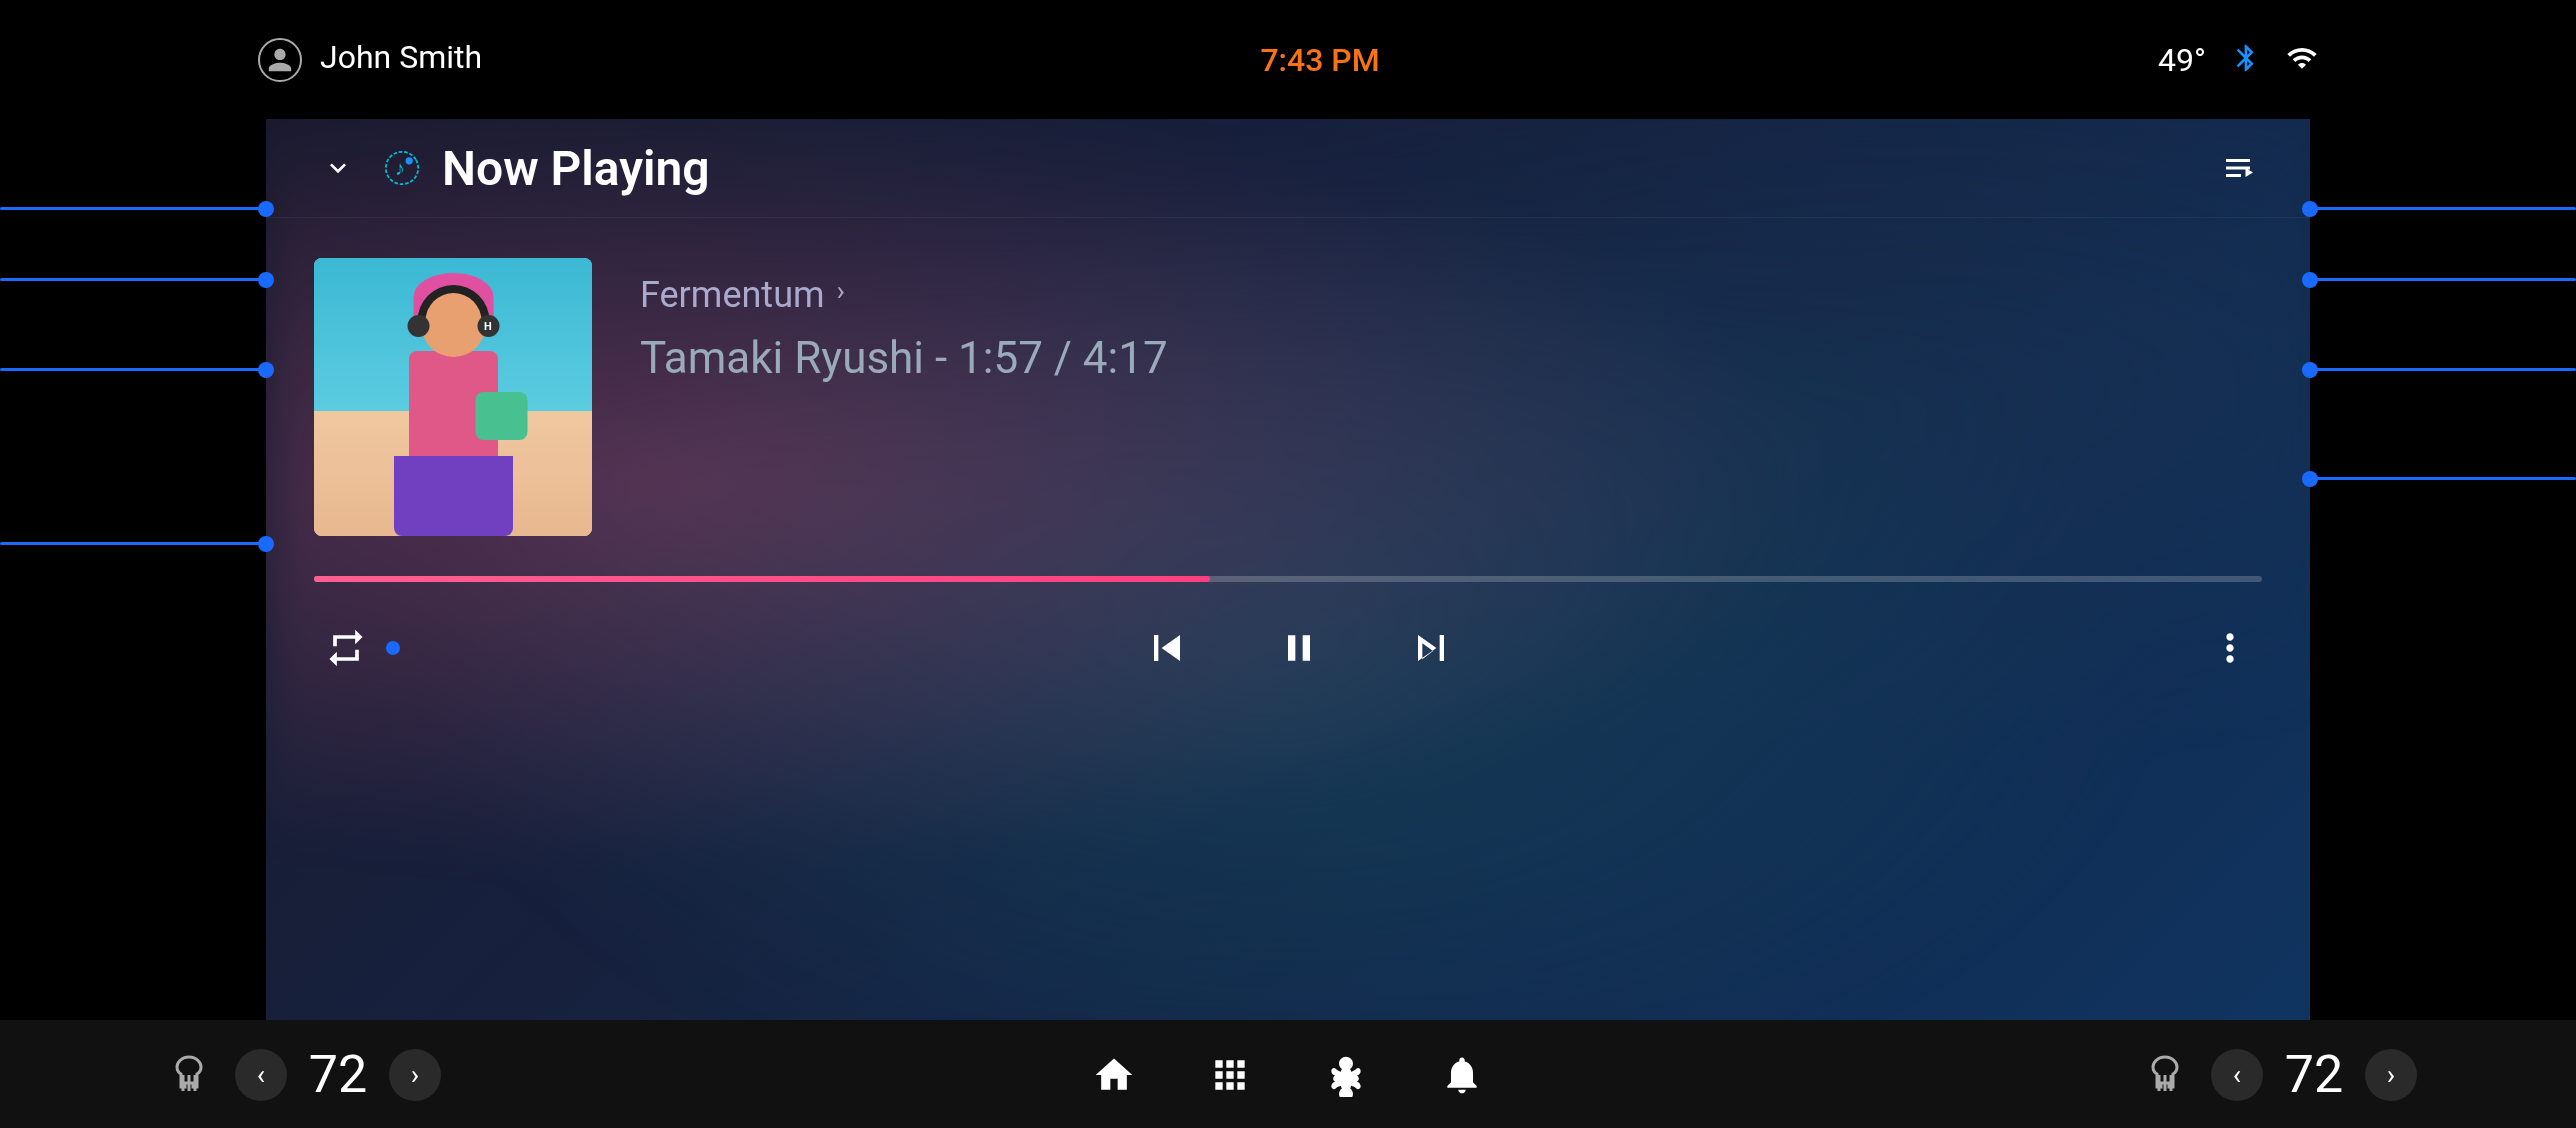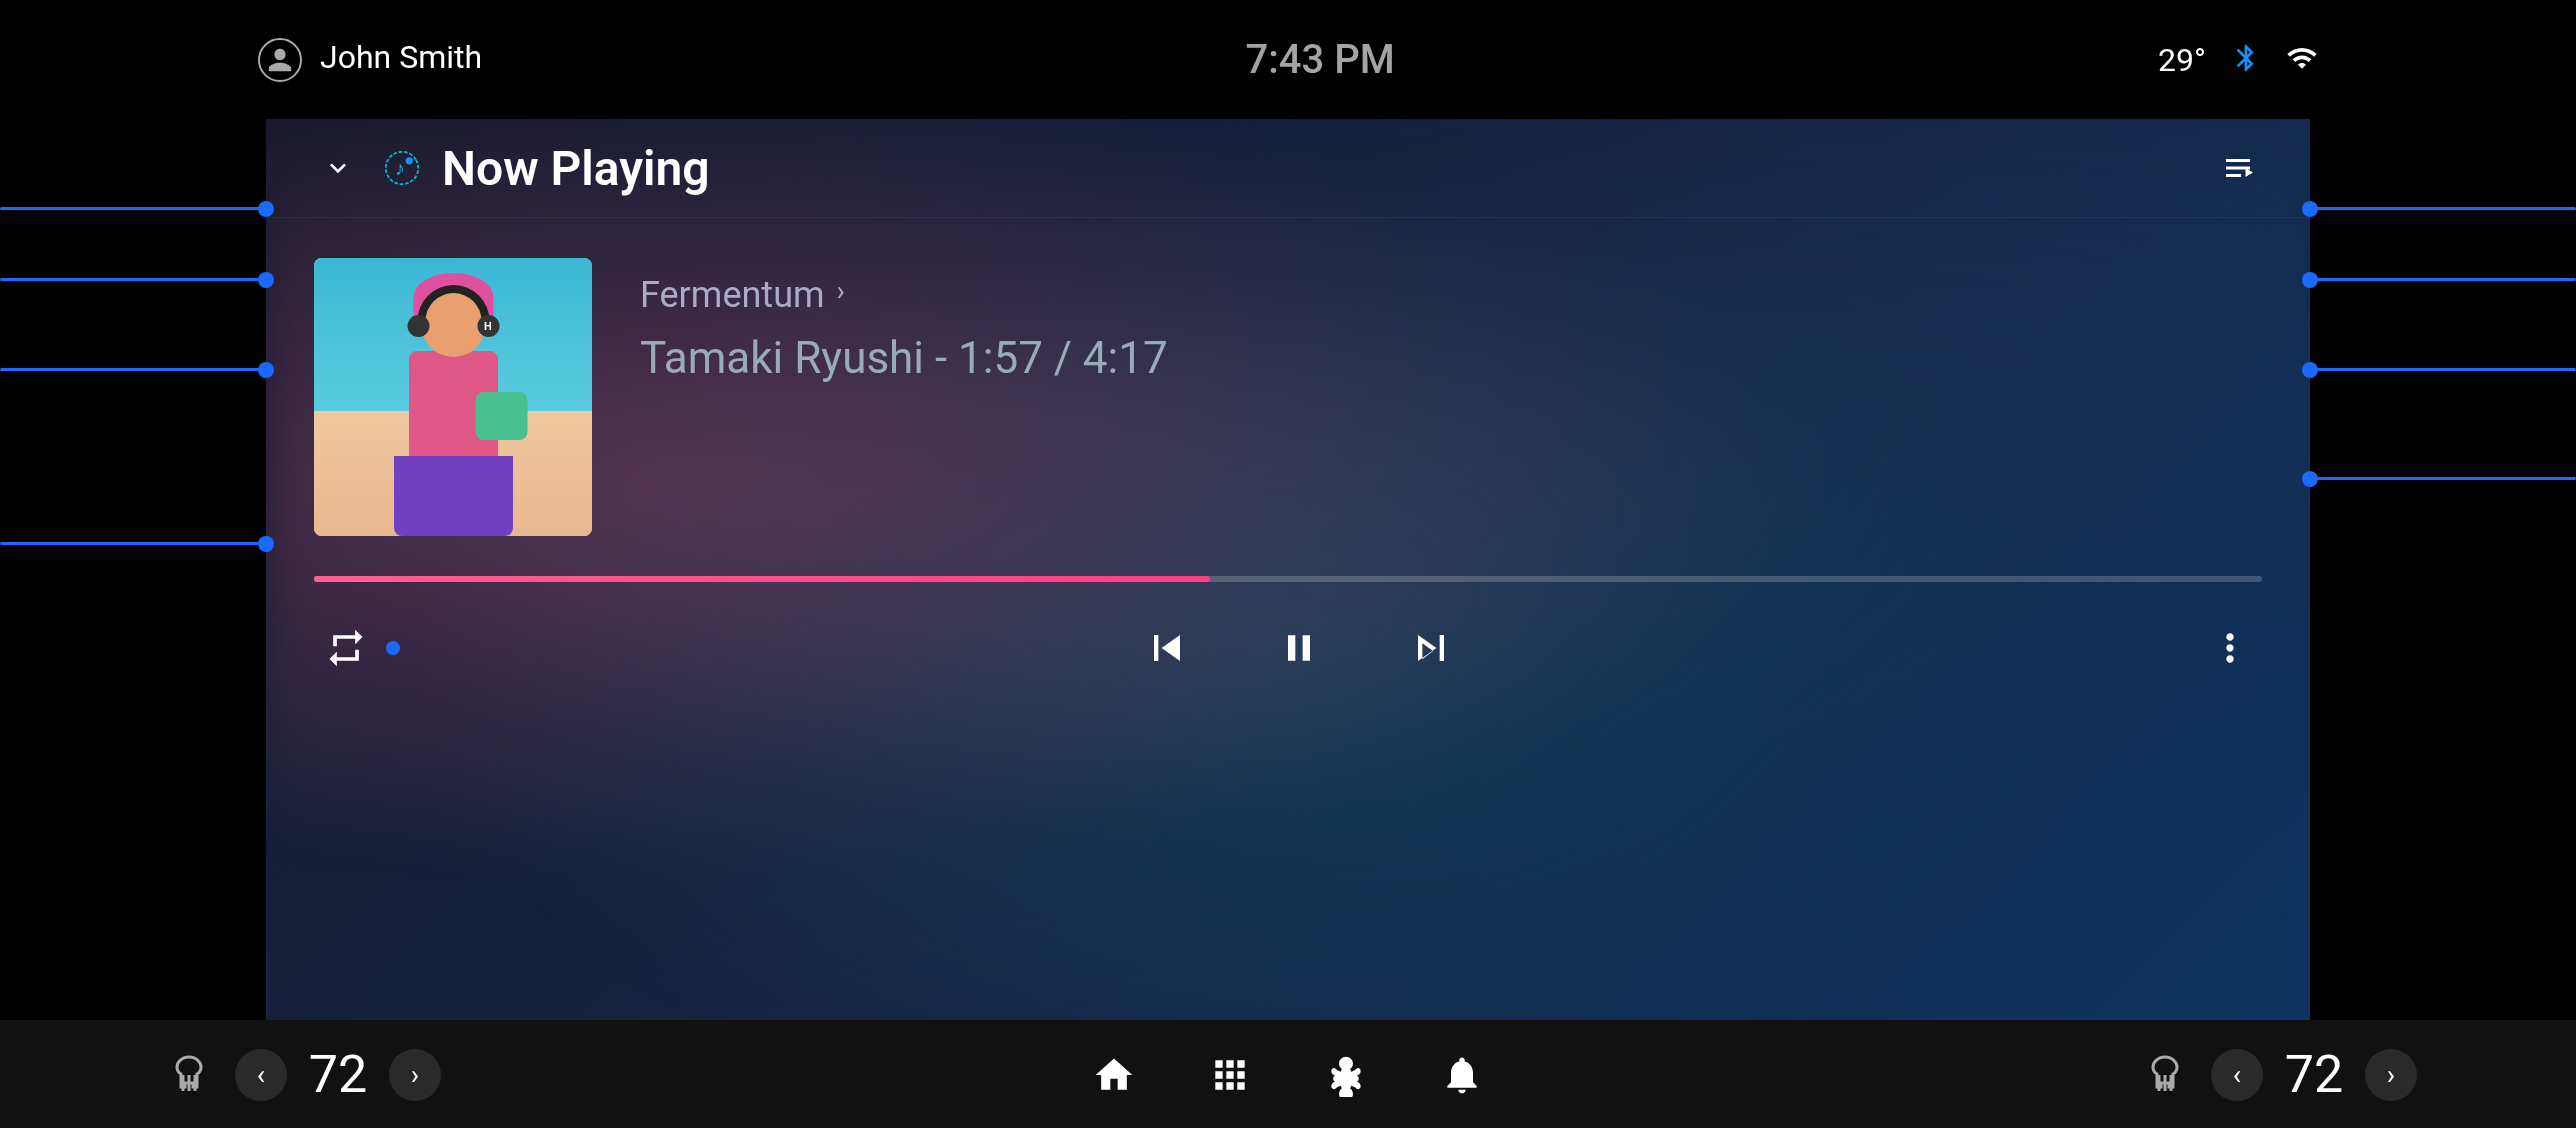--- a/index.html
+++ b/index.html
@@ -34,21 +34,21 @@
       width: 44px;
       height: 44px;
       border-radius: 50%;
       border: 2px solid #aaa;
       display: flex;
       align-items: center;
       justify-content: center;
     }
     .status-user-icon svg { width: 28px; height: 28px; fill: #aaa; }
     .status-username { font-size: 32px; color: #fff; font-weight: 400; }
-    .status-time { font-size: 40px; font-weight: 500; color: #a3a3a3; }
+    .status-time { font-size: 32px; font-weight: 500; color: #f97316; }
     .status-right {
       display: flex;
       align-items: center;
       gap: 24px;
     }
     .status-temp { font-size: 32px; color: #fff; }
     .status-bt svg { width: 32px; height: 32px; fill: #1a90ff; }
     .status-signal svg { width: 32px; height: 32px; fill: #fff; }
 
     
@@ -338,21 +338,21 @@
   <div class="status-left">
     <div class="status-user-icon">
       <svg viewBox="0 0 24 24">
           <path d="M12 12c2.7 0 4.8-2.1 4.8-4.8S14.7 2.4 12 2.4 7.2 4.5 7.2 7.2 9.3 12 12 12zm0 2.4c-3.2 0-9.6 1.6-9.6 4.8v2.4h19.2v-2.4c0-3.2-6.4-4.8-9.6-4.8z"></path>
         </svg>
     </div>
     <span class="status-username">John Smith</span>
   </div>
   <div class="status-time">7:43 PM</div>
   <div class="status-right">
-    <span class="status-temp">29°</span>
+    <span class="status-temp">49°</span>
     <div class="status-bt">
       <svg viewBox="0 0 24 24">
           <path d="M17.71 7.71 12 2h-1v7.59L6.41 5 5 6.41 10.59 12 5 17.59 6.41 19 11 14.41V22h1l5.71-5.71-4.3-4.29 4.3-4.29zM13 5.83l1.88 1.88L13 9.59V5.83zm1.88 10.46L13 18.17v-3.76l1.88 1.88z"></path>
         </svg>
     </div>
     <div class="status-signal">
       <svg viewBox="0 0 24 24">
           <path d="M1 9l2 2c4.97-4.97 13.03-4.97 18 0l2-2C16.93 2.93 7.08 2.93 1 9zm8 8l3 3 3-3c-1.65-1.66-4.34-1.66-6 0zm-4-4 2 2c2.76-2.76 7.24-2.76 10 0l2-2C15.14 9.14 8.87 9.14 5 13z"></path>
         </svg>
     </div>

